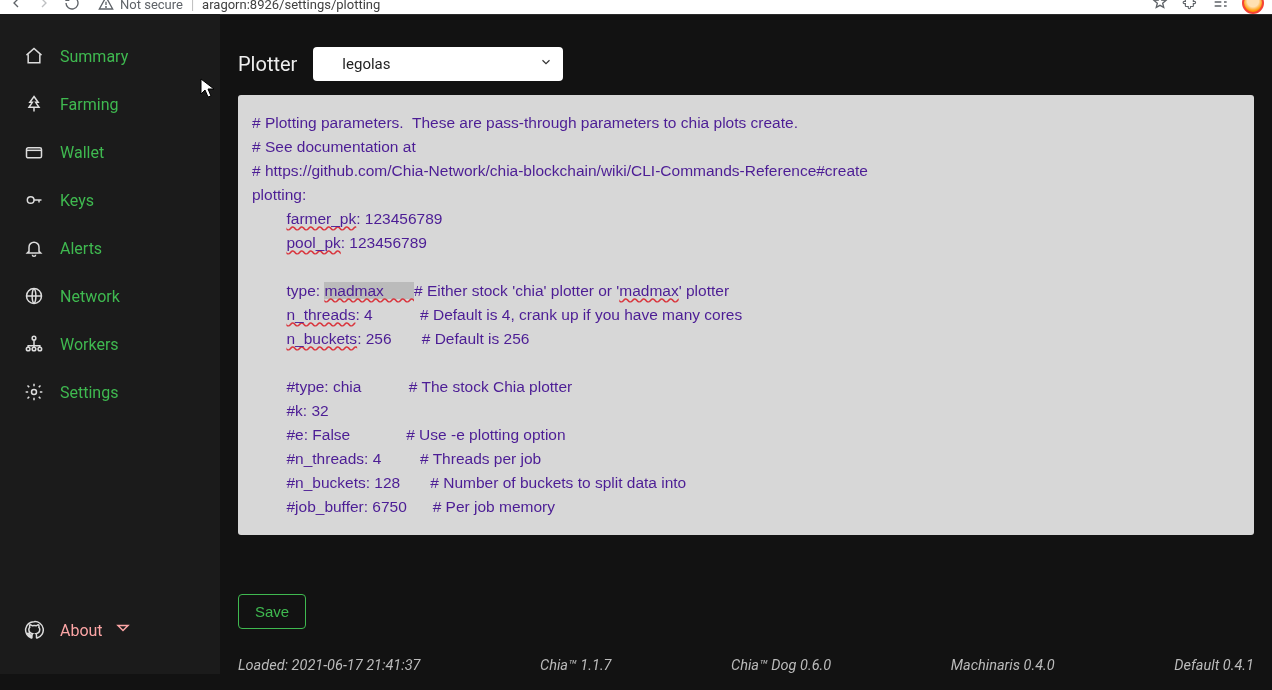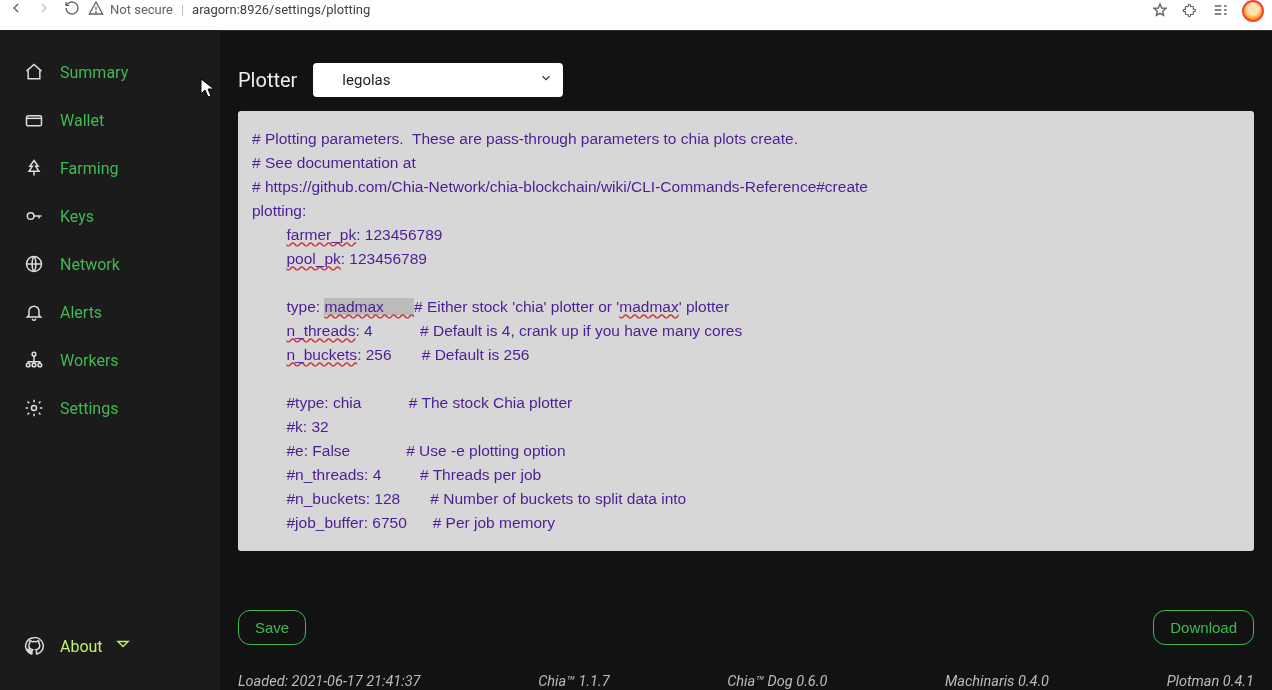--- a/index.html
+++ b/index.html
@@ -7,25 +7,26 @@
     font-family: -apple-system, BlinkMacSystemFont, "Segoe UI", Roboto, Arial, sans-serif;
     background: #121212;
     color: #fff;
     width: 1272px;
     height: 690px;
     overflow: hidden;
     position: relative;
   }
   
   .browser-bar {
-    height: 30px;
+    height: 14px;
     background: #ffffff;
     display: flex;
-    align-items: flex-start;
+    align-items: flex-end;
     padding: 0 8px;
+    gap: 10px;
     color: #5f6368;
     font-size: 13px;
   }
   .browser-bar .nav-icons { display: flex; gap: 12px; align-items: center; }
   .browser-bar svg { width: 16px; height: 16px; stroke: #5f6368; fill: none; stroke-width: 2; }
   .url-box { flex: 1; display: flex; align-items: center; gap: 8px; padding: 0 8px; }
   .url-box .sec { display: flex; align-items: center; gap: 6px; color: #5f6368; }
   .url-box .pipe { color: #bbb; }
   .url-box .url-text { color: #404040; }
   .right-icons { display: flex; align-items: center; gap: 14px; }
@@ -52,21 +53,21 @@
     color: #3fb950;
     font-size: 16px;
     cursor: pointer;
     text-decoration: none;
   }
   .sidebar .nav-item .icon {
     width: 20px; height: 20px; display: inline-flex; align-items: center; justify-content: center;
     color: #ddd;
   }
   .sidebar .spacer { flex: 1; }
-  .sidebar .about-item { color: #bef264; }
+  .sidebar .about-item { color: #fca5a5; }
   .sidebar svg { width: 20px; height: 20px; stroke: currentColor; fill: none; stroke-width: 1.8; }
 
   .main {
     flex: 1;
     display: flex;
     flex-direction: column;
     background: #121212;
     overflow: hidden;
   }
   .topbar {
@@ -118,21 +119,21 @@
 
   .button-row {
     display: flex;
     justify-content: space-between;
     padding: 16px 18px 6px 18px;
   }
   .btn {
     border: 1px solid #3fb950;
     color: #3fb950;
     background: transparent;
-    border-radius: 12px;
+    border-radius: 4px;
     padding: 8px 16px;
     font-size: 15px;
     cursor: pointer;
   }
 
   .statusbar {
     display: flex;
     justify-content: space-between;
     padding: 22px 18px 0 18px;
     font-size: 14.5px;
@@ -202,68 +203,68 @@
             <path d="M5 10v10h14V10"></path>
           </svg>
       </span>
       <span>Summary</span>
     </a>
 
 
     <a class="nav-item">
       <span class="icon">
         <svg viewBox="0 0 24 24">
+            <path d="M12 3l5 7h-3l4 6H6l4-6H7l5-7z"></path>
+            <path d="M12 16v5"></path>
+          </svg>
+      </span>
+      <span>Farming</span>
+    </a>
+
+    <a class="nav-item">
+      <span class="icon">
+        <svg viewBox="0 0 24 24">
             <rect x="3" y="7" width="18" height="12" rx="2"></rect>
             <path d="M3 10h18"></path>
           </svg>
       </span>
       <span>Wallet</span>
-    </a>
-
-    <a class="nav-item">
-      <span class="icon">
-        <svg viewBox="0 0 24 24">
-            <path d="M12 3l5 7h-3l4 6H6l4-6H7l5-7z"></path>
-            <path d="M12 16v5"></path>
-          </svg>
-      </span>
-      <span>Farming</span>
     </a>
 
     <a class="nav-item">
       <span class="icon">
         <svg viewBox="0 0 24 24">
             <circle cx="8" cy="12" r="4"></circle>
             <path d="M12 12h9"></path>
             <path d="M18 12v3"></path>
           </svg>
       </span>
       <span>Keys</span>
+    </a>
+
+    <a class="nav-item">
+      <span class="icon">
+        <svg viewBox="0 0 24 24">
+            <path d="M6 16V11a6 6 0 1 1 12 0v5l2 2H4l2-2z"></path>
+            <path d="M10 20a2 2 0 0 0 4 0"></path>
+          </svg>
+      </span>
+      <span>Alerts</span>
     </a>
 
     <a class="nav-item">
       <span class="icon">
         <svg viewBox="0 0 24 24">
             <circle cx="12" cy="12" r="9"></circle>
             <path d="M3 12h18"></path>
             <path d="M12 3c3 3 3 15 0 18"></path>
             <path d="M12 3c-3 3-3 15 0 18"></path>
           </svg>
       </span>
       <span>Network</span>
-    </a>
-
-    <a class="nav-item">
-      <span class="icon">
-        <svg viewBox="0 0 24 24">
-            <path d="M6 16V11a6 6 0 1 1 12 0v5l2 2H4l2-2z"></path>
-            <path d="M10 20a2 2 0 0 0 4 0"></path>
-          </svg>
-      </span>
-      <span>Alerts</span>
     </a>
 
     <a class="nav-item">
       <span class="icon">
         <svg viewBox="0 0 24 24">
             <circle cx="12" cy="5" r="2.2"></circle>
             <circle cx="5" cy="18" r="2.2"></circle>
             <circle cx="12" cy="18" r="2.2"></circle>
             <circle cx="19" cy="18" r="2.2"></circle>
             <path d="M12 7v5"></path>
@@ -332,29 +333,28 @@
         #type: chia           # The stock Chia plotter
         #k: 32
         #e: False             # Use -e plotting option
         #n_threads: 4         # Threads per job
         #n_buckets: 128       # Number of buckets to split data into
         #job_buffer: 6750      # Per job memory</div>
     </div>
 
     <div class="button-row">
       <button class="btn">Save</button>
-      <button class="btn">Download</button>
     </div>
 
     <div class="statusbar">
       <div>Loaded: 2021-06-17 21:41:37</div>
       <div>Chia™ 1.1.7</div>
       <div>Chia™ Dog 0.6.0</div>
       <div>Machinaris 0.4.0</div>
-      <div>Plotman 0.4.1</div>
+      <div>Default 0.4.1</div>
     </div>
 
   </div>
 </div>
 
 <div class="cursor">
   <svg viewBox="0 0 16 20">
       <path d="M1 1l0 15 4-4 3 7 3-1-3-7 6 0z" fill="#fff" stroke="#000" stroke-width="1"></path>
     </svg>
 </div>

